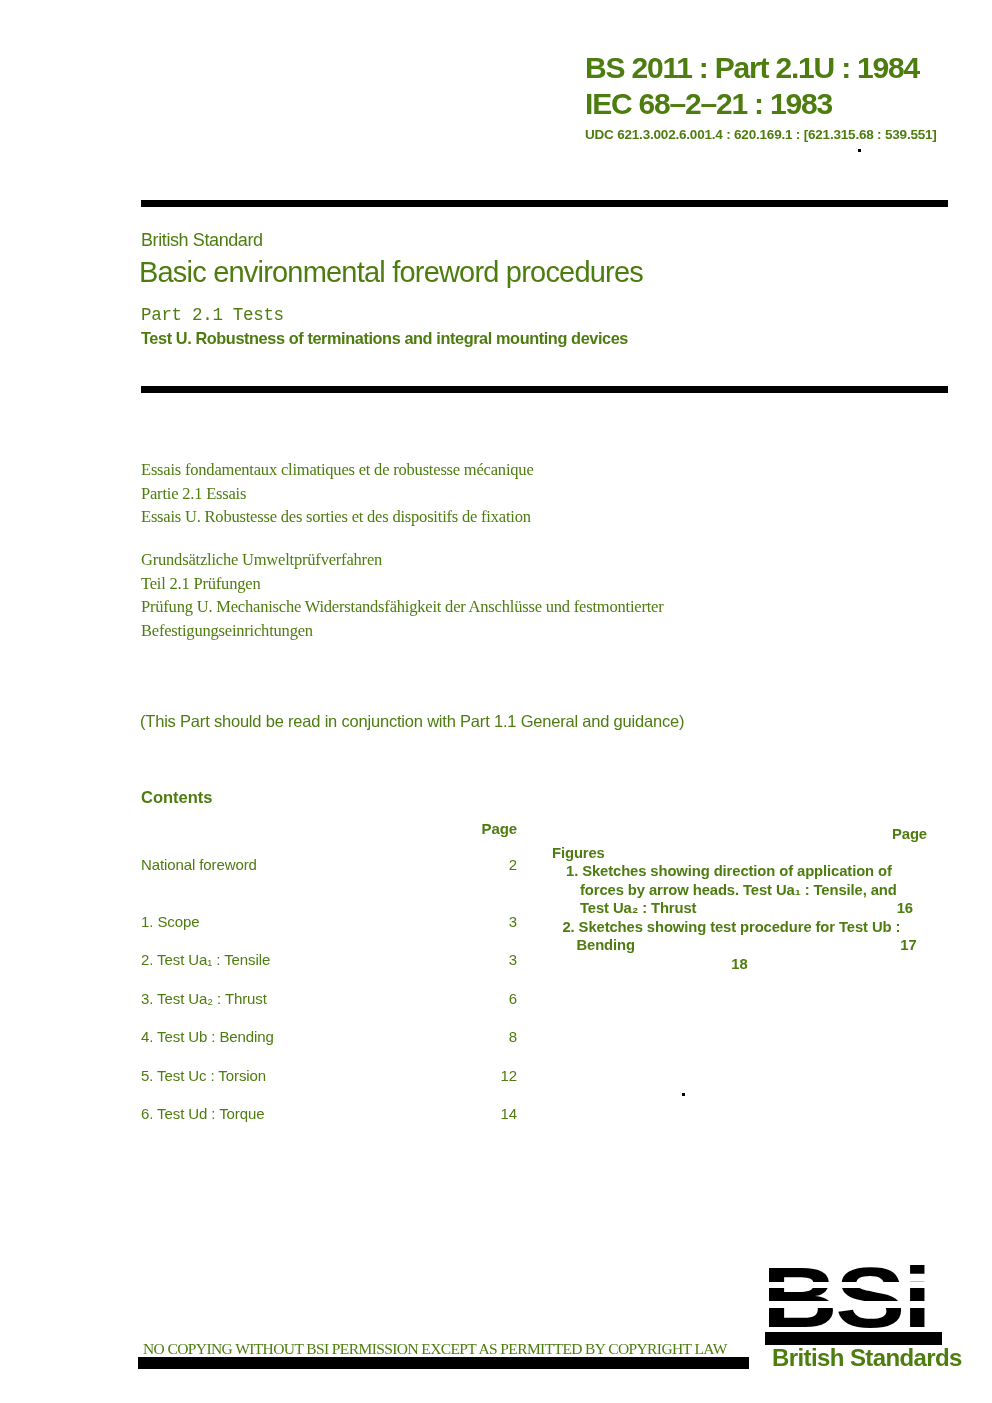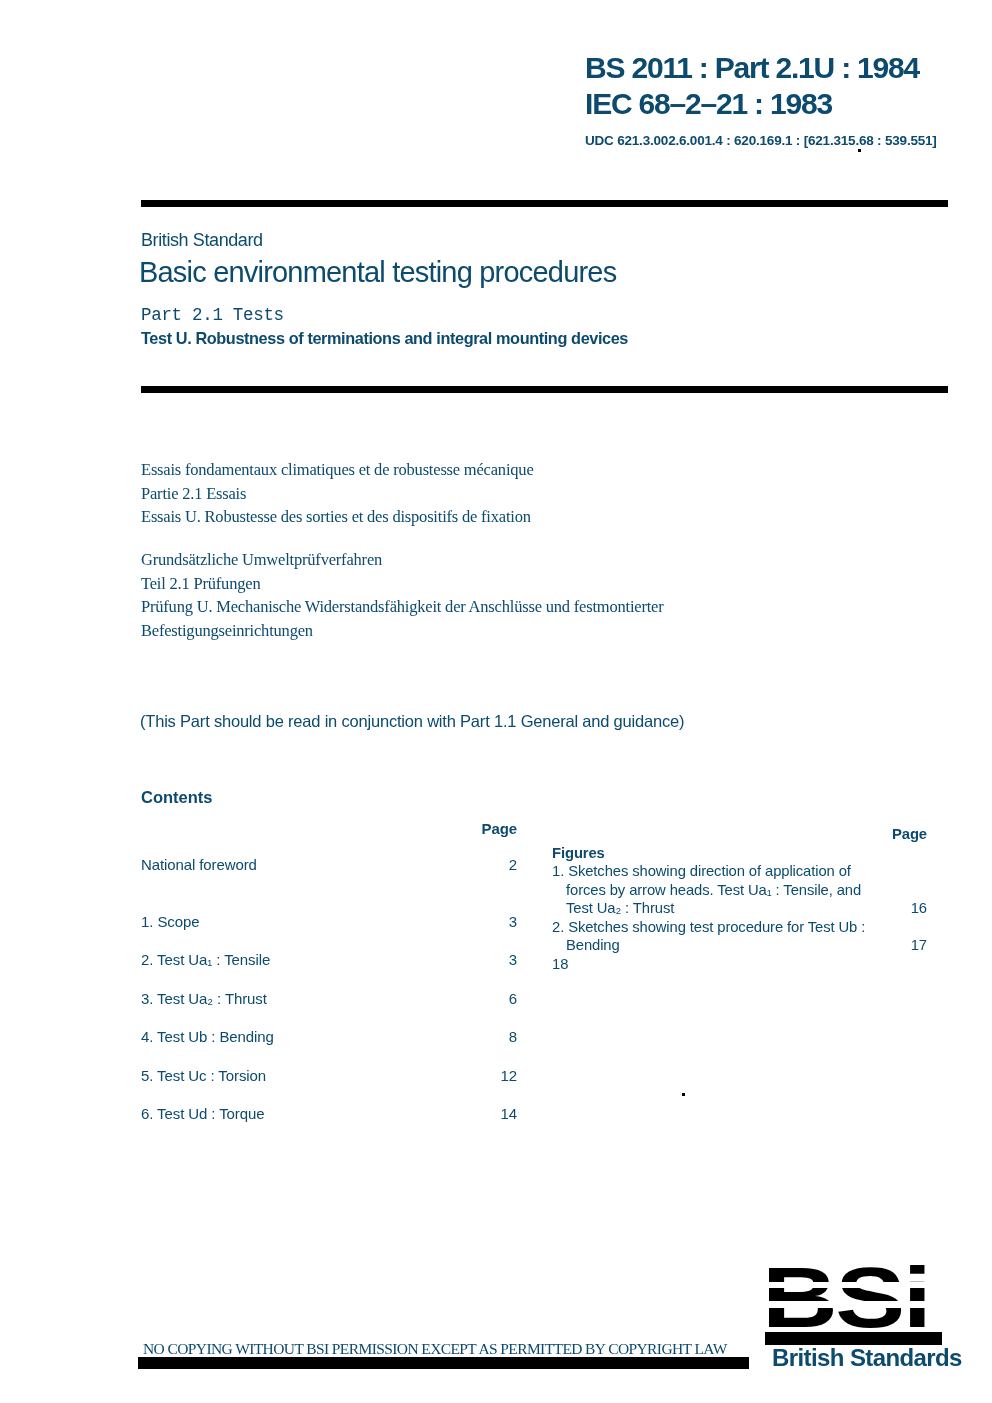--- a/index.html
+++ b/index.html
@@ -2,39 +2,39 @@
 <html><head>
 <meta charset="utf-8">
 <style>
   html, body { margin: 0; padding: 0; background: #888; }
   .page {
     position: relative;
     width: 992px;
     height: 1403px;
     margin: 0 auto;
     background: #ffffff;
-    color: #0c4a6e;
+    color: #4d7c0f;
     font-family: "Liberation Sans", "DejaVu Sans", sans-serif;
     overflow: hidden;
   }
   
   .header-refs {
     position: absolute;
     left: 585px;
     top: 50px;
   }
   .ref-line {
     font-size: 30px;
     font-weight: bold;
     line-height: 36px;
     letter-spacing: -1.2px;
     white-space: nowrap;
   }
   .udc-line {
-    margin-top: 11px;
+    margin-top: 5px;
     font-size: 13.5px;
     font-weight: bold;
     letter-spacing: -0.2px;
     white-space: nowrap;
   }
   
   .rule {
     position: absolute;
     left: 141px;
     width: 807px;
@@ -123,22 +123,23 @@
     align-items: flex-end;
     margin-top: 20px;
   }
   .toc-row .toc-label { white-space: nowrap; }
   .toc-row .toc-page  { white-space: nowrap; text-align: right; }
   .toc-spacer { height: 18.5px; }
   .foreword-row { margin-top: 17px; }
   .figures-heading { font-weight: bold; }
   .fig-row {
     display: flex;
-    justify-content: space-between;
+    justify-content: center;
     align-items: flex-end;
+    font-weight: bold;
   }
   .fig-lines .fig-line { white-space: nowrap; }
   .fig-line.cont { padding-left: 14px; }
   
   .speck {
     position: absolute;
     width: 3px;
     height: 3px;
     background: #000;
   }
@@ -188,21 +189,21 @@
     <div class="ref-line">IEC 68–2–21 : 1983</div>
     <div class="udc-line">UDC 621.3.002.6.001.4 : 620.169.1 : [621.315.68 : 539.551]</div>
   </div>
 
   <div class="speck speck-a"></div>
 
   <div class="rule rule-top"></div>
   <div class="rule rule-mid"></div>
 
   <div class="kicker">British Standard</div>
-  <div class="doc-title">Basic environmental testing procedures</div>
+  <div class="doc-title">Basic environmental foreword procedures</div>
   <div class="part-line">Part 2.1 Tests</div>
   <div class="test-line">Test U. Robustness of terminations and integral mounting devices</div>
 
   <div class="lang-block french-block">
     <div>Essais fondamentaux climatiques et de robustesse mécanique</div>
     <div>Partie 2.1 Essais</div>
     <div>Essais U. Robustesse des sorties et des dispositifs de fixation</div>
   </div>
 
   <div class="lang-block german-block">

